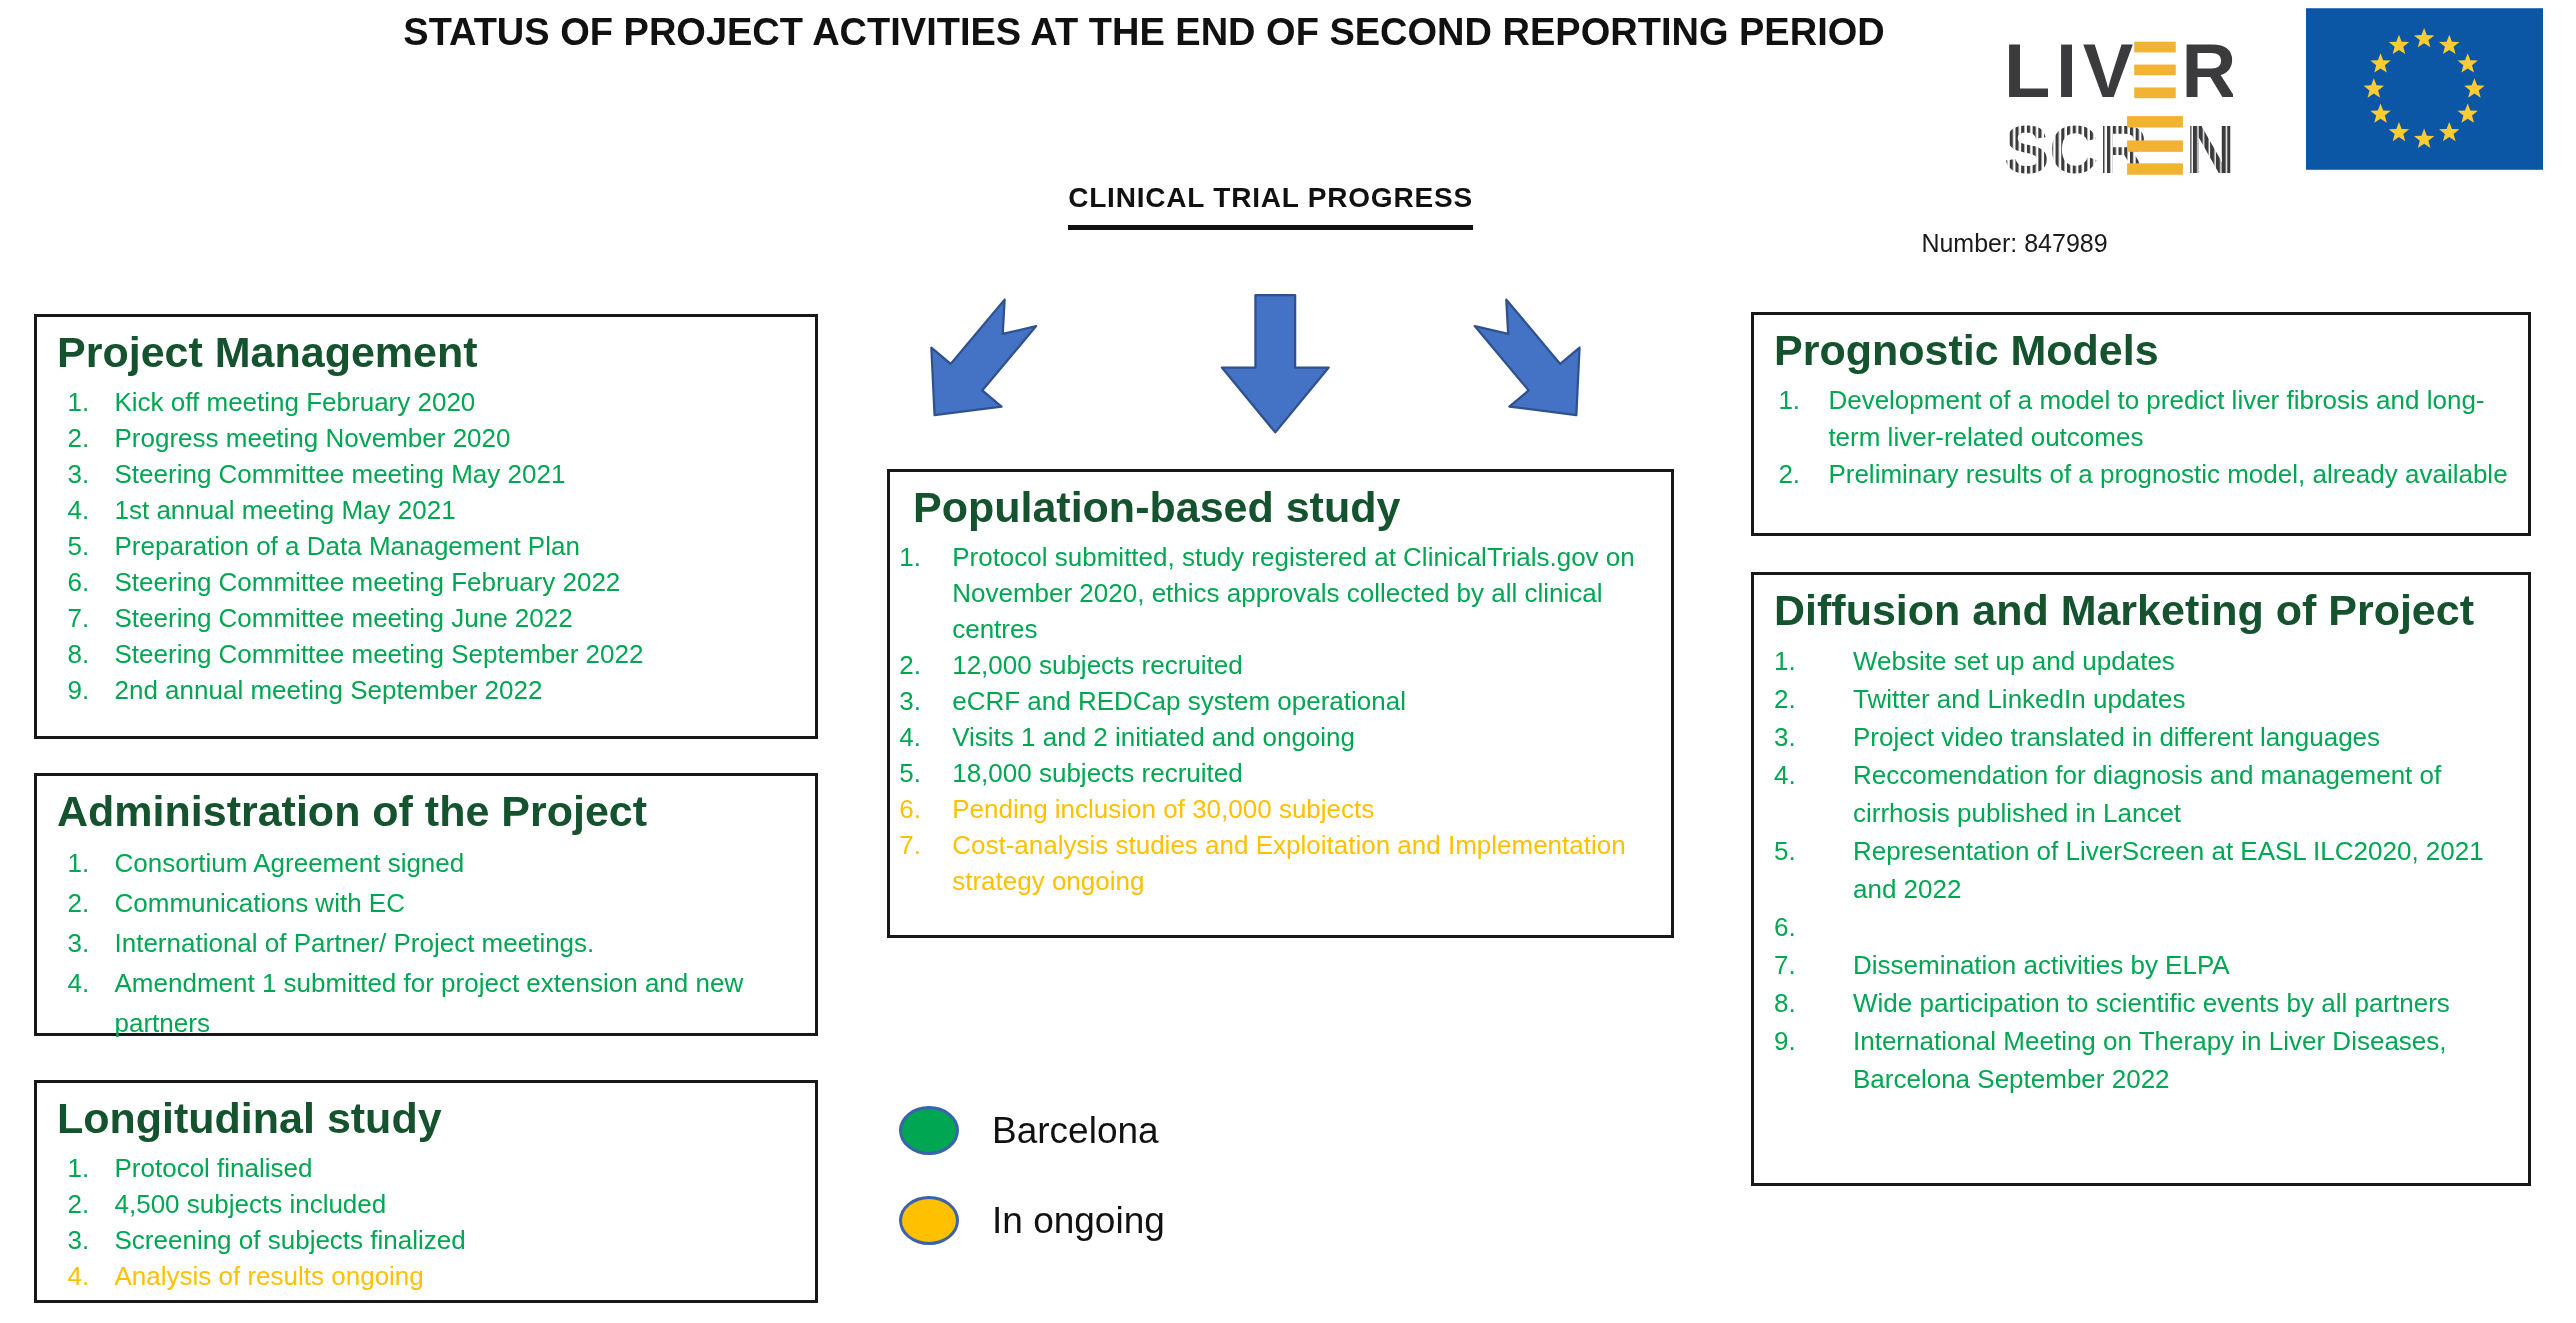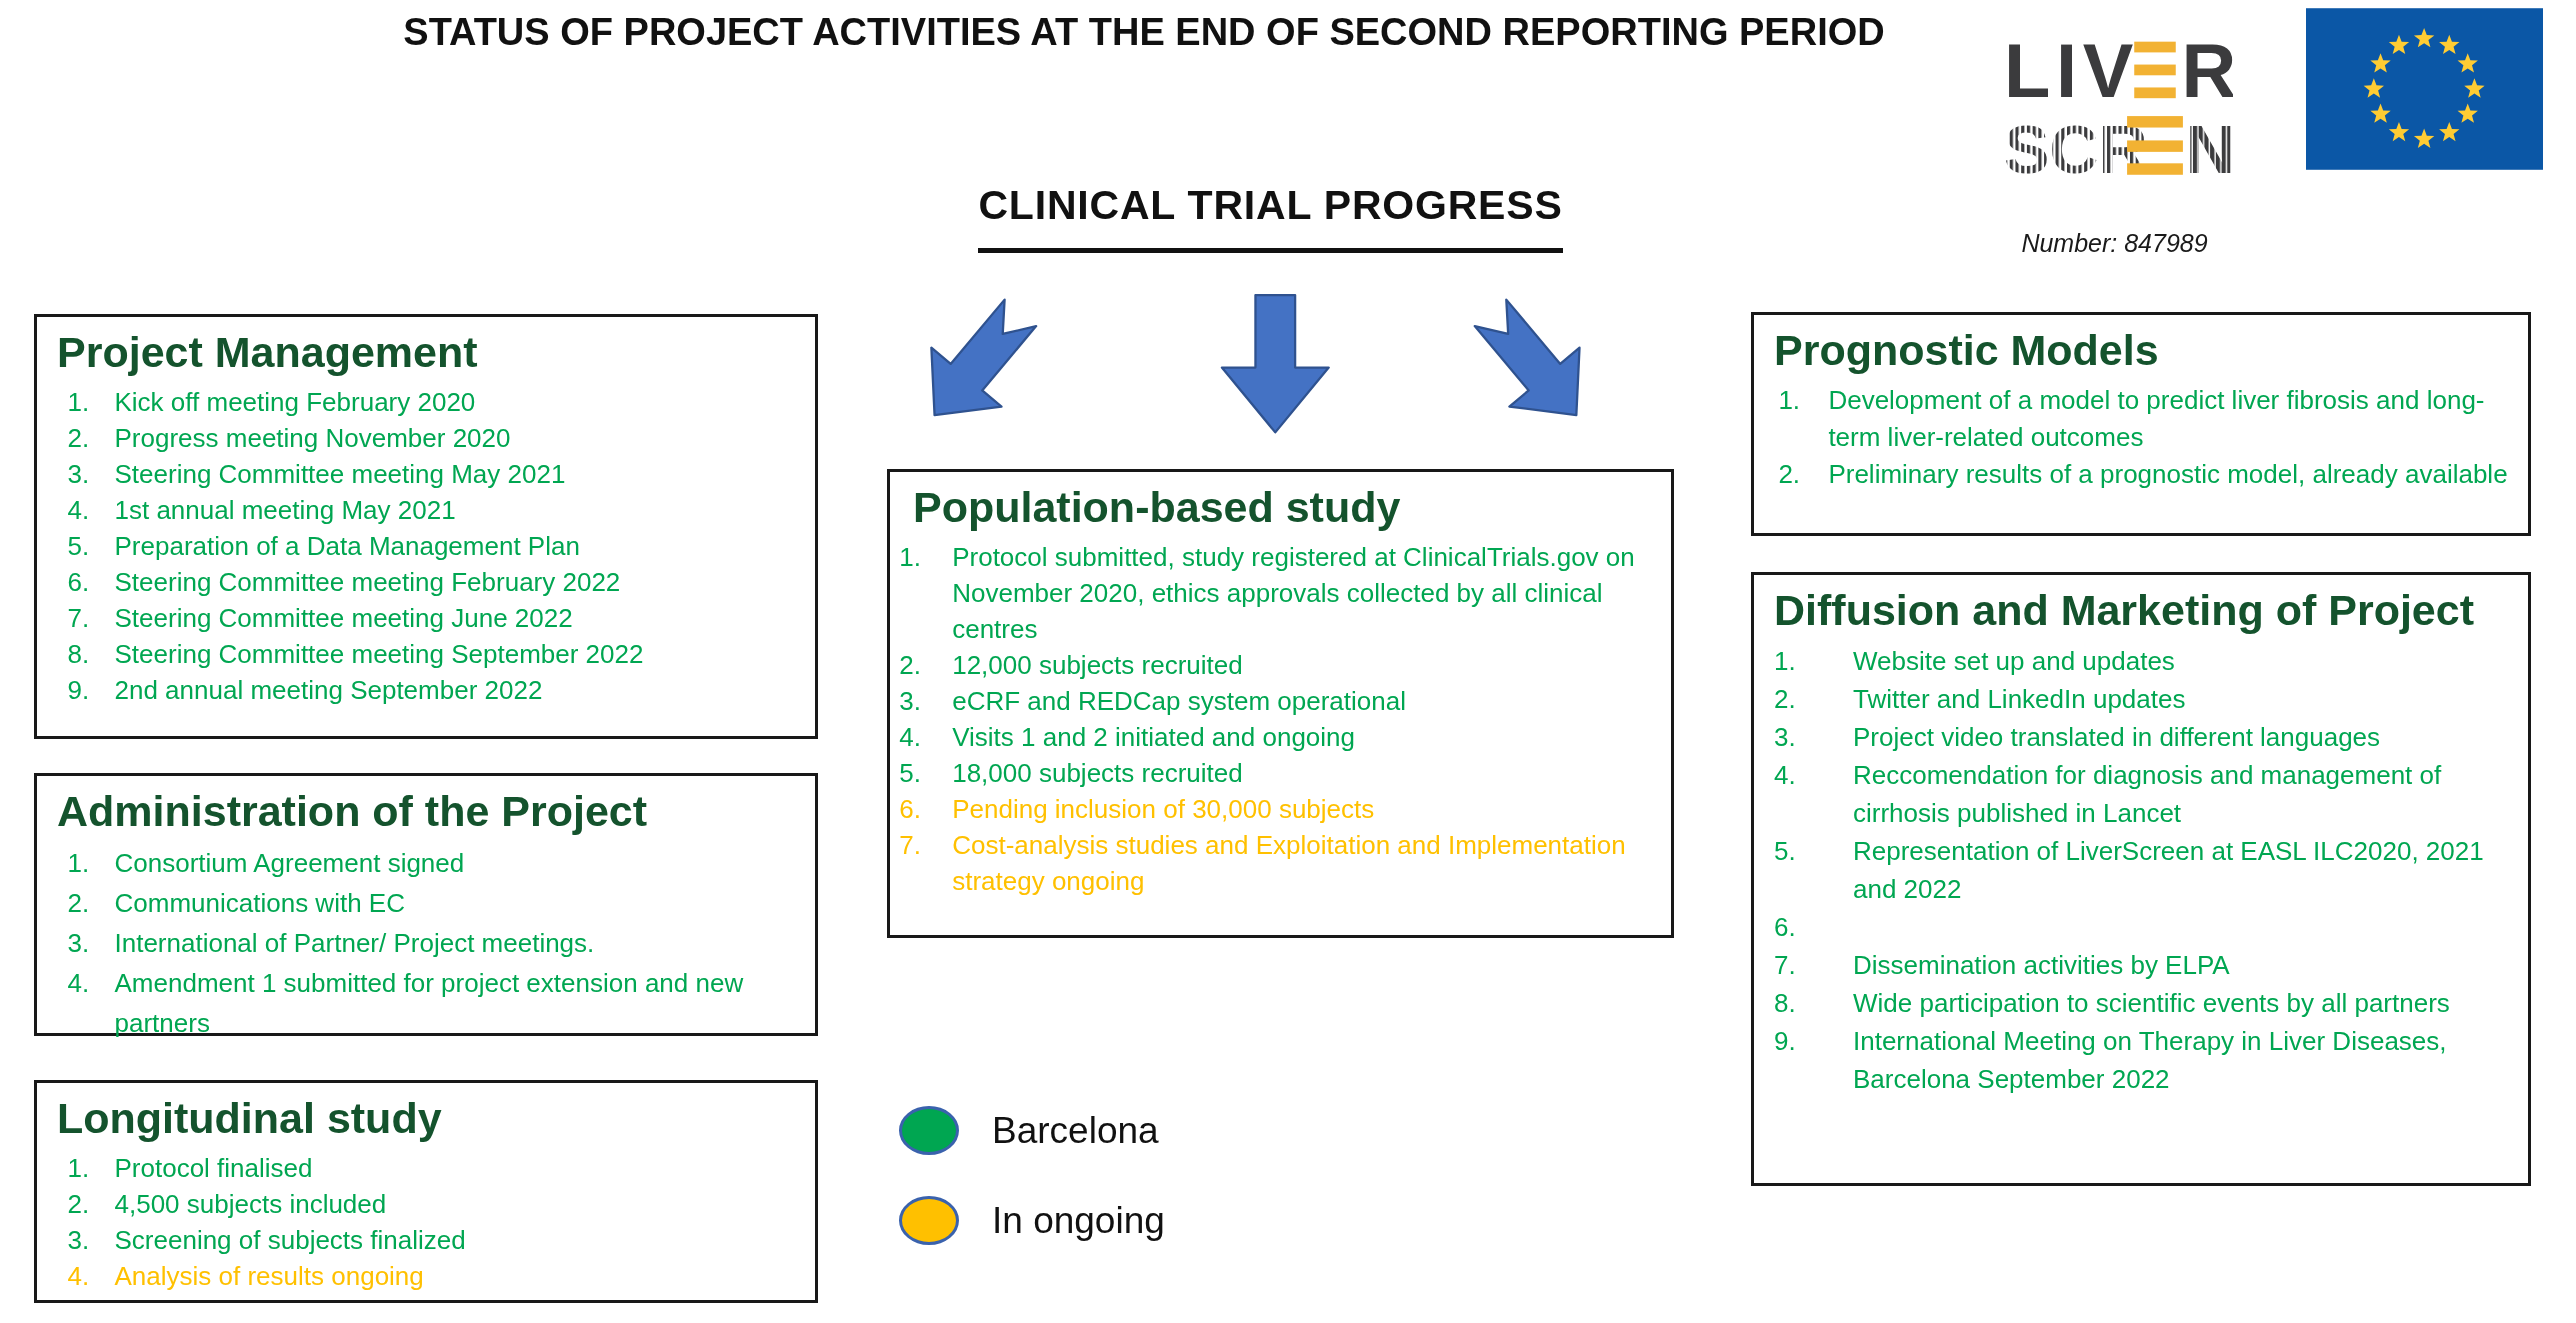--- a/index.html
+++ b/index.html
@@ -2,25 +2,25 @@
 <html style="--completed: #00A651; --in_progress: #FFC000; --arrow: #4472C4; --arrow_border: #2F528F; --eublue: #0B57A6; --eustar: #FFCC33; --logodark: #3B3B3D; --logogold: #F2B233; --ring: #3A62AD;font-size:12.2px"><head>
 <meta charset="utf-8">
 <style>
   html,body{margin:0;padding:0;background:#fff;}
   body{font-family:"Liberation Sans",sans-serif;}
   #slide{position:relative;width:2576px;height:1323px;background:#fff;overflow:hidden;}
 
   .page-title{position:absolute;left:343px;top:10.7px;width:1602px;text-align:center;
     font-size:38px;font-weight:700;color:#111;letter-spacing:0px;}
   .section-title-wrap{position:absolute;left:889px;top:182px;width:763px;text-align:center;}
-  .section-title{display:inline-block;font-size:41px;font-weight:700;color:#111;
-    border-bottom:5.3px solid #111;padding-bottom:19px;letter-spacing:0.8px;}
-
-  .grant-number{position:absolute;left:1996px;top:229px;width:237px;text-align:center;
-    font-size:25px;color:#1a1a1a;font-style:italic;}
+  .section-title{display:inline-block;font-size:28px;font-weight:700;color:#111;
+    border-bottom:5.3px solid #111;padding-bottom:11px;letter-spacing:0.8px;}
+
+  .grant-number{position:absolute;left:1896px;top:229px;width:237px;text-align:center;
+    font-size:25px;color:#1a1a1a;}
 
   .box{position:absolute;border:3.1px solid #181818;background:#fff;box-sizing:border-box;}
   .box h2{margin:10.7px 0 0 20px;font-size:43px;font-weight:700;color:#14532d;}
   .box ol{list-style:none;margin:7.6px 0 0 0;font-size:26px;}
   .box li{display:grid;align-items:baseline;}
   .box li .num{text-align:left;}
   li.completed{color:var(--completed);}
   li.in_progress{color:var(--in_progress);}
 
   #box-pm  {left:34px;  top:314px; width:784px; height:425px;}

